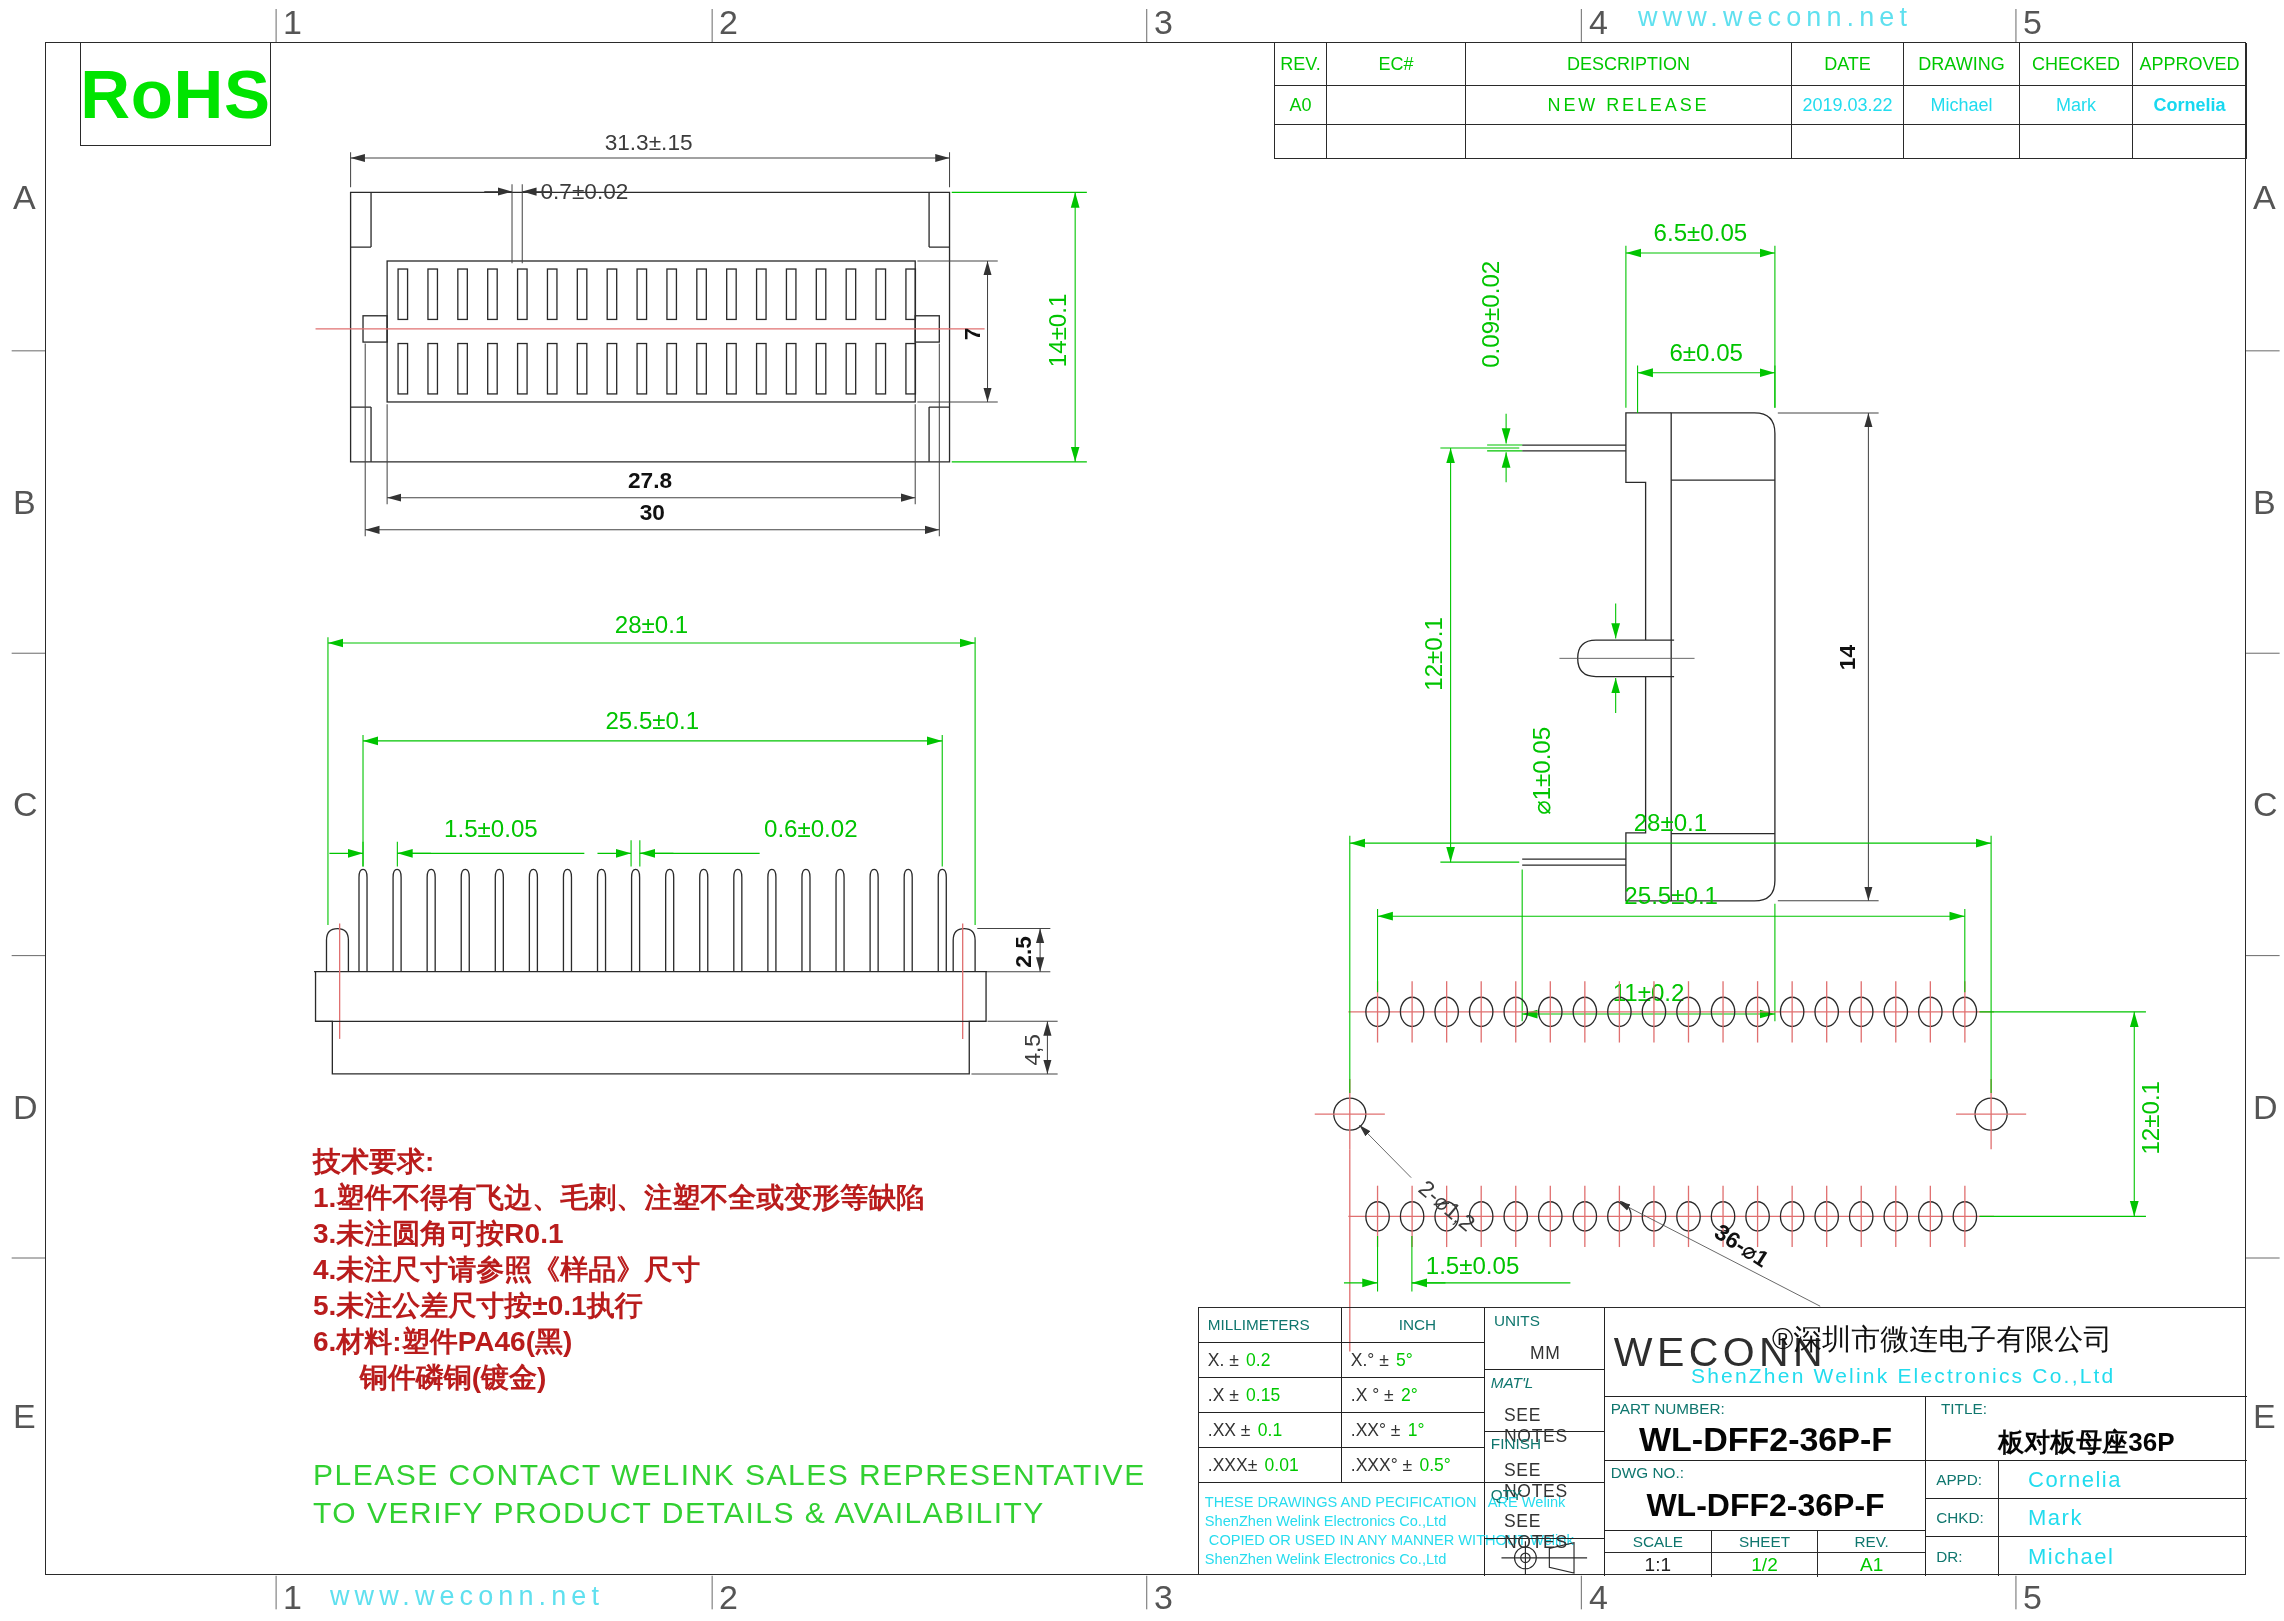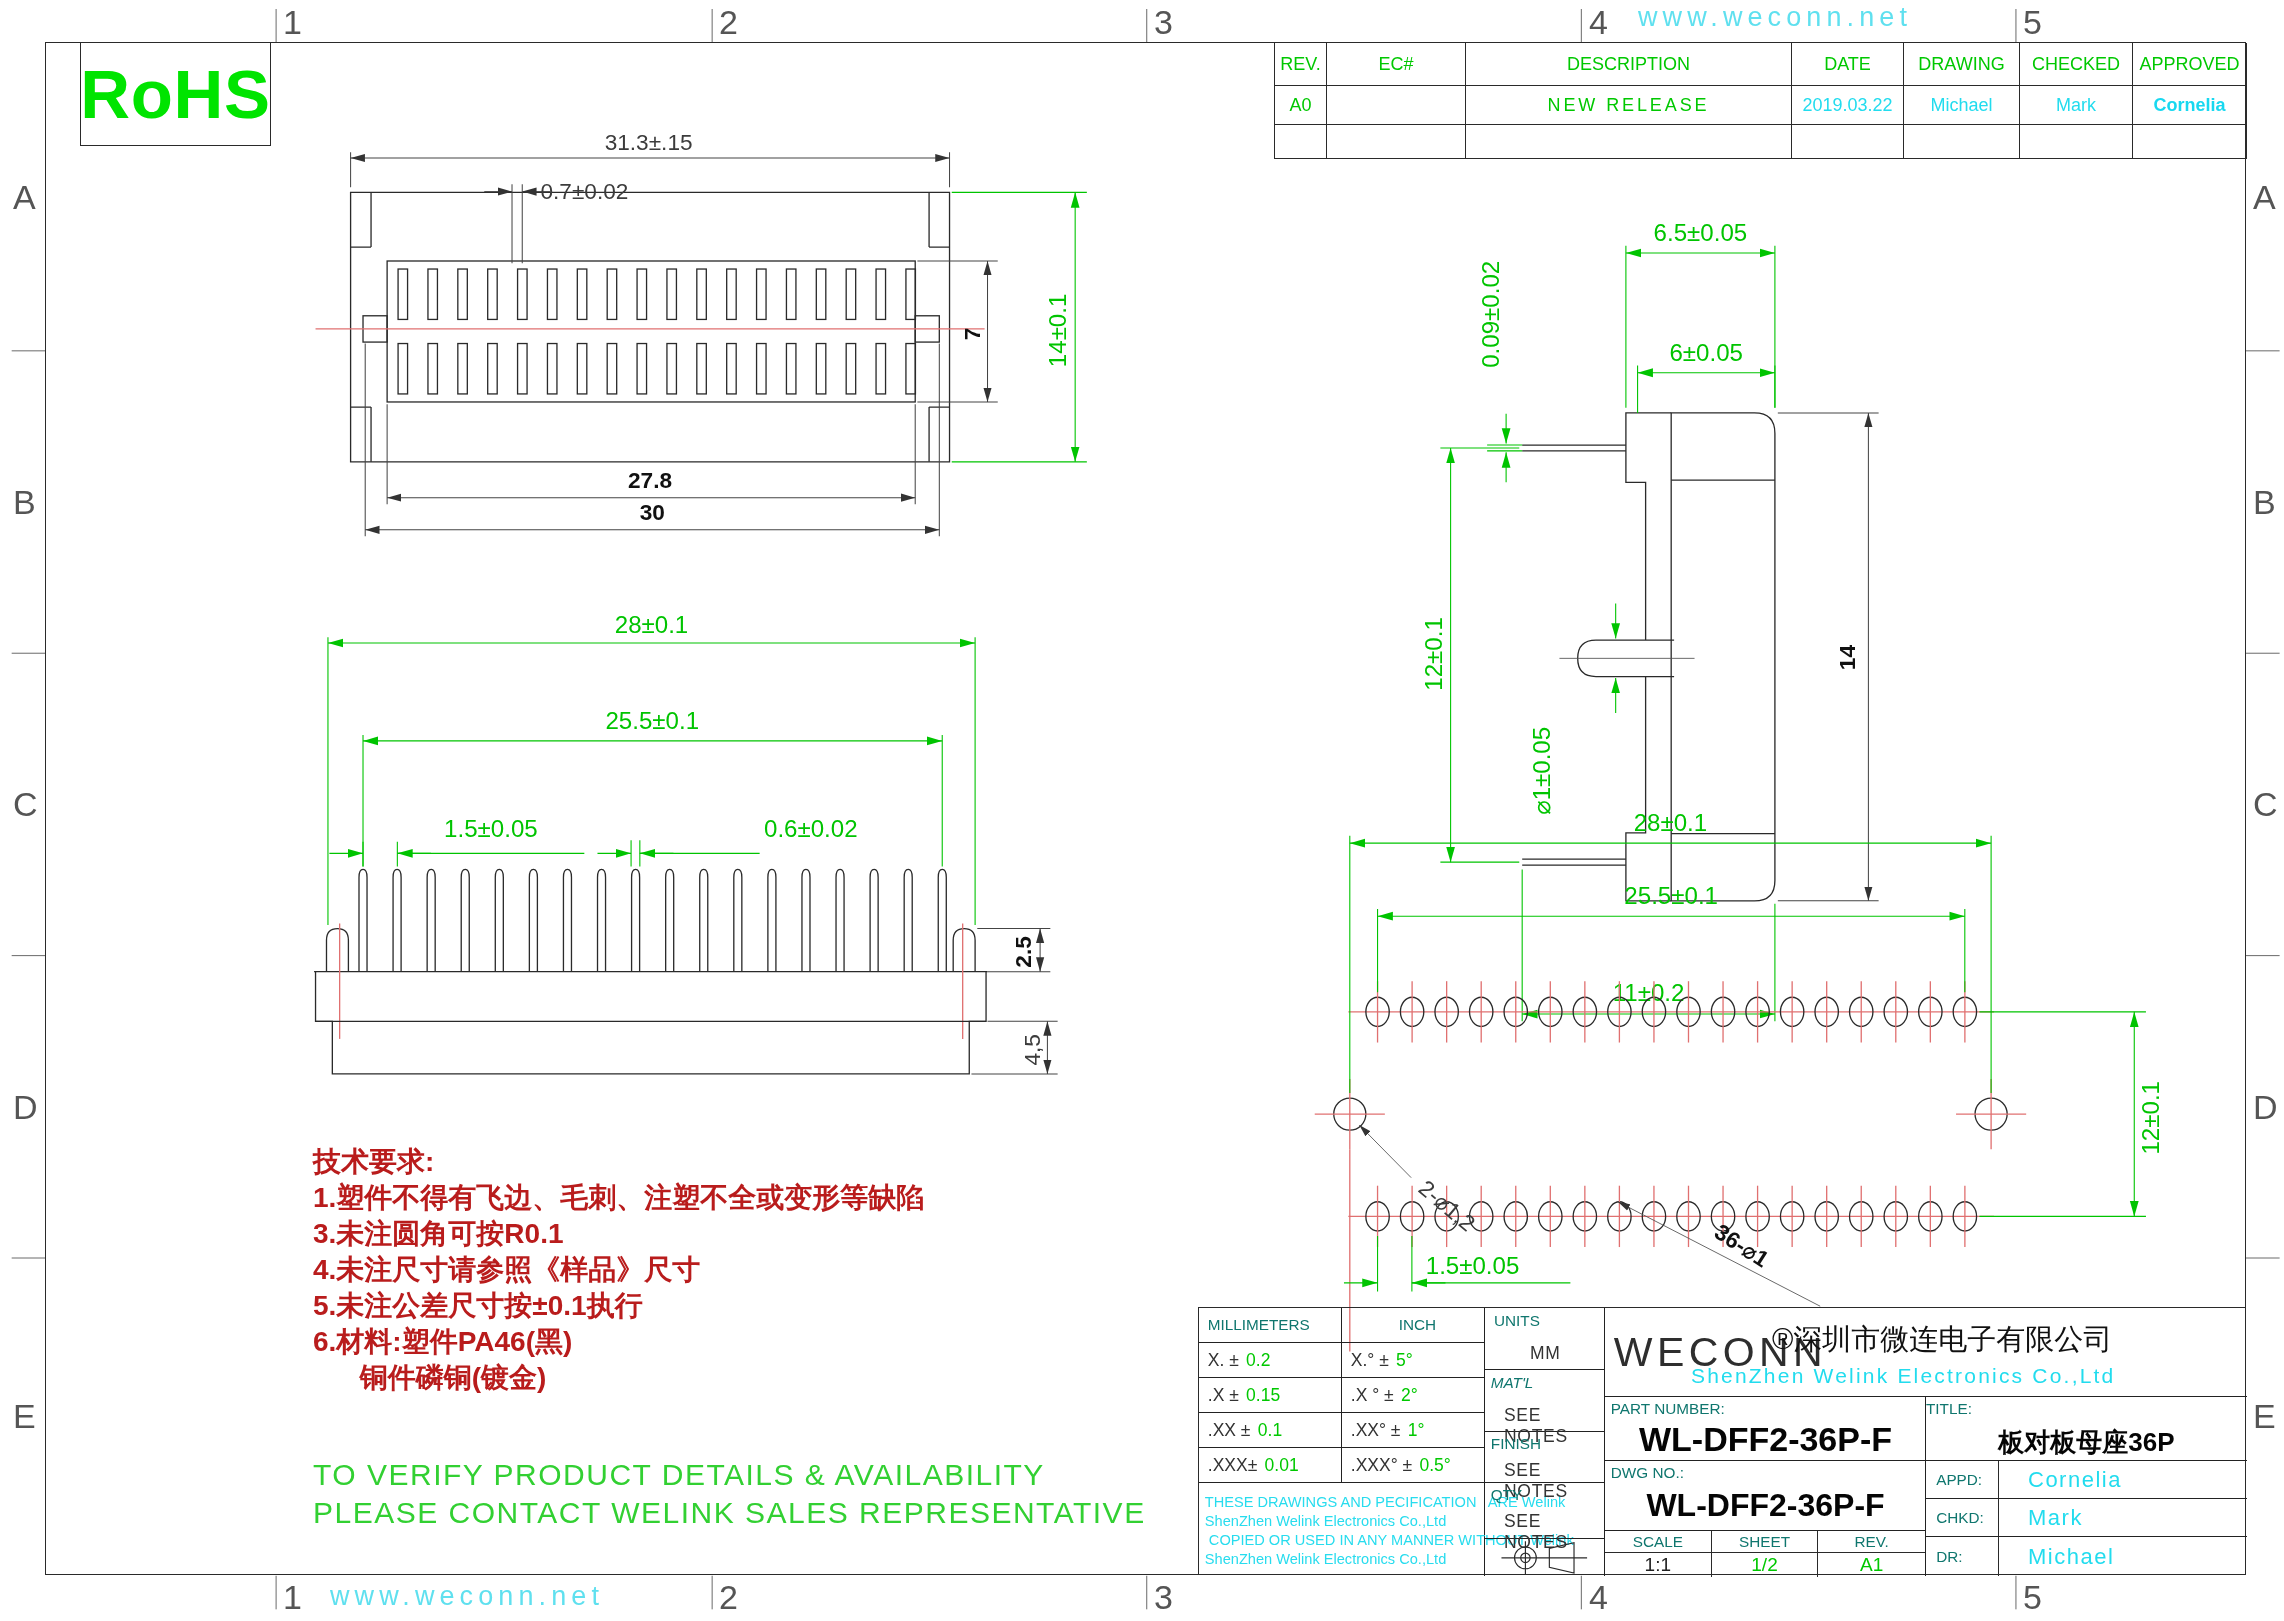--- a/index.html
+++ b/index.html
@@ -408,22 +408,22 @@
     <div class="tech">技术要求:</div>
     <div class="tech">1.塑件不得有飞边、毛刺、注塑不全或变形等缺陷</div>
     <div class="tech">3.未注圆角可按R0.1</div>
     <div class="tech">4.未注尺寸请参照《样品》尺寸</div>
     <div class="tech">5.未注公差尺寸按±0.1执行</div>
     <div class="tech">6.材料:塑件PA46(黑)</div>
     <div class="tech">      铜件磷铜(镀金)</div>
   </div>
 
   <div class="abs" style="left:313px;top:1456px;">
+    <div class="notice">PLEASE CONTACT WELINK SALES REPRESENTATIVE</div>
     <div class="notice">TO VERIFY PRODUCT DETAILS &amp; AVAILABILITY</div>
-    <div class="notice">PLEASE CONTACT WELINK SALES REPRESENTATIVE</div>
   </div>
 
   <div class="abs" id="tb">
 
     <div class="cell" style="left:0;top:0;width:143px;height:35px;border-right:0.7px solid;border-bottom:0.7px solid;display:flex;align-items:center;padding-left:8.8px;">
       <span class="lab">MILLIMETERS</span>
       </div>
     <div class="cell" style="left:143px;top:0;width:143px;height:35px;border-right:0.7px solid;border-bottom:0.7px solid;display:flex;align-items:center;padding-left:8.8px;justify-content:center;">
       <span class="lab">INCH</span>
       </div>
@@ -500,21 +500,21 @@
       <span class="abs" id="weconn" style="left:8.8px;top:20.5px;">WECONN</span>
       <span class="abs" id="cocn" style="left:167px;top:11.7px;">®深圳市微连电子有限公司</span>
       <span class="abs" id="coen" style="left:86px;top:56px;">ShenZhen  Welink  Electronics  Co.,Ltd</span>
     </div>
 
     <div class="cell" style="left:406px;top:89px;width:321px;height:64px;border-right:0.7px solid;border-bottom:0.7px solid;">
       <span class="lab abs" style="left:5.8px;top:2.9px;">PART NUMBER:</span>
       <div class="big abs" style="left:0;top:23.4px;width:321px;text-align:center;font-size:34px;">WL-DFF2-36P-F</div>
     </div>
     <div class="cell" style="left:727px;top:89px;width:321px;height:64px;border-bottom:0.7px solid;">
-      <span class="lab abs" style="left:0;top:2.9px;">TITLE:</span>
+      <span class="lab abs" style="left:15px;top:2.9px;">TITLE:</span>
       <div class="big abs" style="left:0;top:28px;width:321px;text-align:center;font-size:26px;">板对板母座36P</div>
     </div>
 
     <div class="cell" style="left:406px;top:153px;width:321px;height:69px;border-right:0.7px solid;">
       <span class="lab abs" style="left:5.8px;top:2.9px;">DWG NO.:</span>
       <div class="big abs" style="left:0;top:26px;width:321px;text-align:center;font-size:32px;">WL-DFF2-36P-F</div>
     </div>
     <div class="cell" style="left:406px;top:222px;width:321px;height:46px;border-right:0.7px solid;border-top:0.7px solid;display:grid;grid-template-columns:1fr 1fr 1fr;grid-template-rows:22px 24px;">
       <div style="border-right:0.7px solid #2a2a2a;border-bottom:0.7px solid #2a2a2a;display:flex;align-items:center;justify-content:center;" class="lab">SCALE</div>
       <div style="border-right:0.7px solid #2a2a2a;border-bottom:0.7px solid #2a2a2a;display:flex;align-items:center;justify-content:center;" class="lab">SHEET</div>

